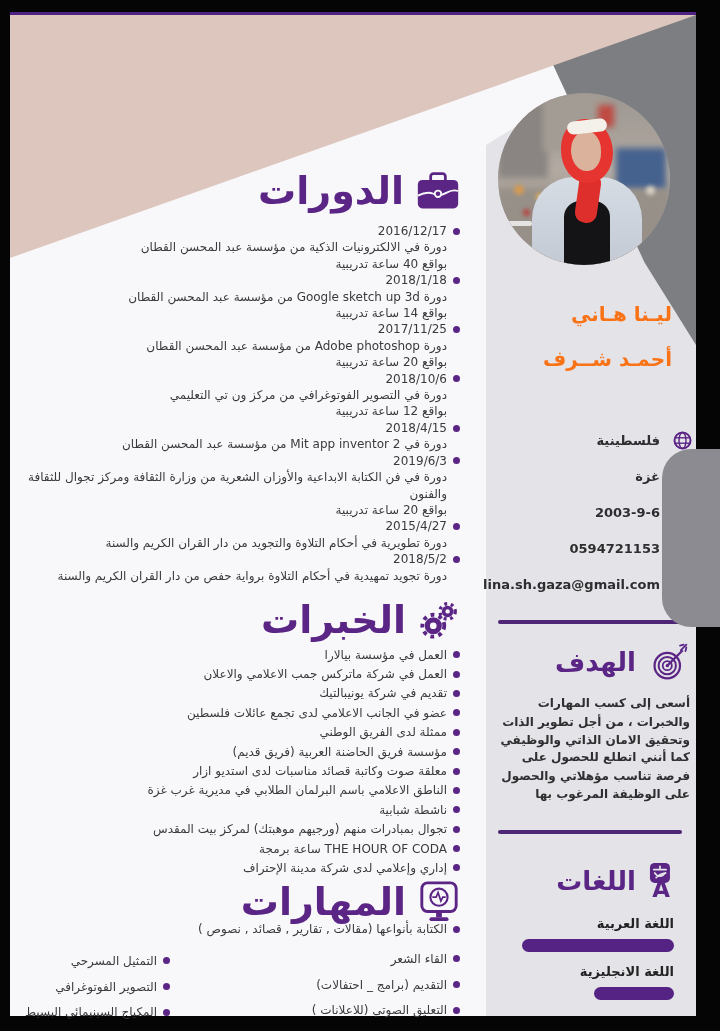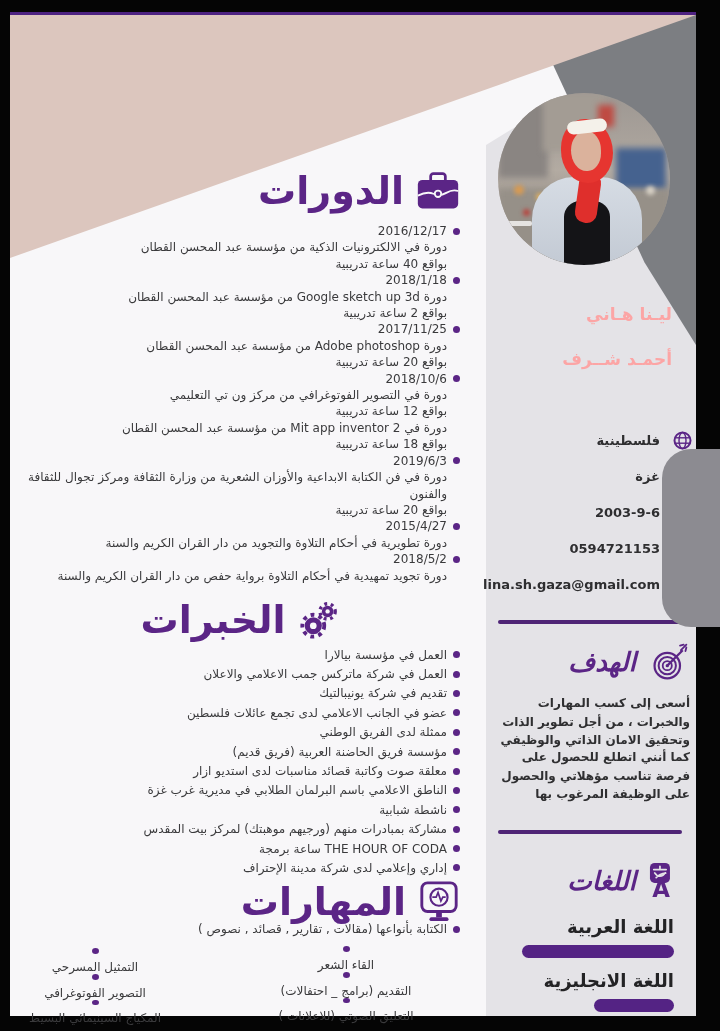--- a/index.html
+++ b/index.html
@@ -41,54 +41,54 @@
   .hijab  { position:absolute; left:63px; top:26px; width:52px; height:64px; background:#e63530; border-radius:46% 54% 48% 52%; }
   .face   { position:absolute; left:73px; top:38px; width:30px; height:40px; background:#dbb29c; border-radius:50% 50% 46% 54%; }
   .band   { position:absolute; left:69px; top:27px; width:40px; height:13px; background:#f4f1ea; border-radius:7px; transform:rotate(-6deg); }
   .wmark  { position:absolute; left:8px; top:128px; width:26px; height:5px; background:rgba(255,255,255,.75); border-radius:2px; }
 
   
   .thumb { position:absolute; left:662px; top:449px; width:58px; height:178px; background:#8c8b91; border-radius:29px 0 0 29px; }
   .sec-head { position:absolute; display:flex; direction:rtl; align-items:center; gap:12px;
               color:#5b2586; font-weight:bold; }
   .sec-head .ttl { font-size:38px; letter-spacing:0; }
-  .sb-head .ttl { font-size:26px; letter-spacing:2px;font-style:italic; }
+  .sb-head .ttl { font-size:26px; letter-spacing:2px; }
   .dot { width:7px; height:7px; min-width:7px; border-radius:50%; background:#5b2586; }
   .bodytxt { font-size:12px; font-weight:normal; color:#3a3a3c; }
 
   #courses-head { left:20px; top:168px; width:440px; height:46px; }
   #courses-list { position:absolute; left:20px; top:223px; width:440px; direction:rtl; line-height:16.4px; }
   .c-date-row { display:flex; align-items:center; gap:6px; direction:rtl; }
   .c-line { margin-right:13px; }
 
-  #exp-head { left:20px; top:598px; width:440px; height:44px;justify-content:center; }
+  #exp-head { left:20px; top:598px; width:440px; height:44px; }
   #exp-list { position:absolute; left:20px; top:645px; width:440px; direction:rtl; }
   .xp { display:flex; align-items:center; gap:6px; direction:rtl; height:19.4px;text-align:right; }
 
   #skills-head { left:20px; top:880px; width:440px; height:44px; }
   #skill-full  { position:absolute; left:20px; top:922px; width:440px; display:flex; align-items:center; gap:6px; direction:rtl; }
   #skill-rcol  { position:absolute; left:232px; top:946px; width:228px; direction:rtl; }
   #skill-lcol  { position:absolute; left:20px;  top:948px; width:150px; direction:rtl; }
-  .sk { display:flex; align-items:center; gap:6px; direction:rtl; height:25.8px;flex-direction:column; }
+  .sk { display:flex; align-items:center; gap:6px; direction:rtl; height:25.8px; }
 
   
   #name { position:absolute; left:494px; top:292px; width:188px; padding-right:10px; direction:rtl; text-align:right;
-          color:#fca5a5; font-size:17px; font-weight:bold; line-height:45px; letter-spacing:1px; }
+          color:#f97316; font-size:20px; font-weight:bold; line-height:45px; letter-spacing:1px; }
   #contact { position:absolute; left:494px; top:430px; width:198px; direction:rtl; }
   .ct-row { display:flex; direction:rtl; align-items:center; gap:12px; height:20px; margin-bottom:16px; }
   .ct-row .val { font-size:13px; font-weight:bold; color:#2e2e30; }
   .divider { position:absolute; left:498px; width:184px; height:4px; background:#4f2576; border-radius:2px; }
   #div1 { top:620px; } #div2 { top:830px; }
   #obj-head  { left:500px; top:640px; width:190px; height:44px; gap:14px; }
   #lang-head { left:500px; top:858px; width:190px; height:46px; gap:12px; }
   .obj-p { position:absolute; left:492px; width:198px; direction:rtl; text-align:right;
            font-size:12px; font-weight:bold; color:#2f2f31; line-height:18.5px; }
   #obj-p1 { top:694px; } #obj-p2 { top:748px; }
   #langs { position:absolute; left:494px; top:916px; width:180px; direction:rtl; }
-  .lang-label { font-size:18px; font-weight:bold; color:#232325; text-align:right; }
+  .lang-label { font-size:13px; font-weight:bold; color:#232325; text-align:right; }
   .lang-bar { height:13px; border-radius:7px; background:#542384; margin:8px 0 12px 0; margin-right:0; }
   .icon-sm { width:20px; height:22px; display:flex; align-items:center; justify-content:center; }
 </style>
 </head>
 <body>
 
 <div id="canvas">
 
   <div class="page"></div>
   <div class="sidebar-bg"></div>
@@ -138,41 +138,44 @@
         </div>
       <div class="c-line">دورة في الالكترونيات الذكية من مؤسسة عبد المحسن القطان</div>
       <div class="c-line">بواقع 40 ساعة تدريبية</div>
     </div>
     <div class="course">
       <div class="c-date-row">
           <span class="dot"></span>
           <span>2018/1/18</span>
         </div>
       <div class="c-line">دورة Google sketch up 3d من مؤسسة عبد المحسن القطان</div>
-      <div class="c-line">بواقع 2 ساعة تدريبية</div>
+      <div class="c-line">بواقع 14 ساعة تدريبية</div>
     </div>
     <div class="course">
       <div class="c-date-row">
           <span class="dot"></span>
           <span>2017/11/25</span>
         </div>
       <div class="c-line">دورة  Adobe photoshop  من مؤسسة عبد المحسن القطان</div>
       <div class="c-line">بواقع 20 ساعة تدريبية</div>
     </div>
     <div class="course">
       <div class="c-date-row">
           <span class="dot"></span>
           <span>2018/10/6</span>
         </div>
       <div class="c-line">دورة في التصوير الفوتوغرافي من مركز ون تي التعليمي</div>
       <div class="c-line">بواقع 12 ساعة تدريبية</div>
     </div>
     <div class="course">
+      <div class="c-date-row">
+          <span class="dot"></span>
+          <span>2018/4/15</span>
+        </div>
       <div class="c-line">دورة في  Mit app inventor 2  من مؤسسة عبد المحسن القطان</div>
-      <div class="c-line">بواقع 18 ساعة تدريبية</div>
     </div>
     <div class="course">
       <div class="c-date-row">
           <span class="dot"></span>
           <span>2019/6/3</span>
         </div>
       <div class="c-line">دورة في فن الكتابة الابداعية والأوزان الشعرية من وزارة الثقافة ومركز تجوال للثقافة والفنون</div>
       <div class="c-line">بواقع 20 ساعة تدريبية</div>
     </div>
     <div class="course">
@@ -237,21 +240,21 @@
     <div class="xp">
         <span class="dot"></span>
         <span>الناطق الاعلامي باسم البرلمان الطلابي في مديرية غرب غزة</span>
       </div>
     <div class="xp">
         <span class="dot"></span>
         <span>ناشطة شبابية</span>
       </div>
     <div class="xp">
         <span class="dot"></span>
-        <span>مشاركة بمبادرات منهم (ورجيهم موهبتك)  لمركز بيت المقدس</span>
+        <span>تجوال بمبادرات منهم (ورجيهم موهبتك)  لمركز بيت المقدس</span>
       </div>
     <div class="xp">
         <span class="dot"></span>
         <span>THE HOUR OF CODA ساعة برمجة</span>
       </div>
     <div class="xp">
         <span class="dot"></span>
         <span>إداري وإعلامي لدى شركة مدينة الإحتراف</span>
       </div>
   </div>

